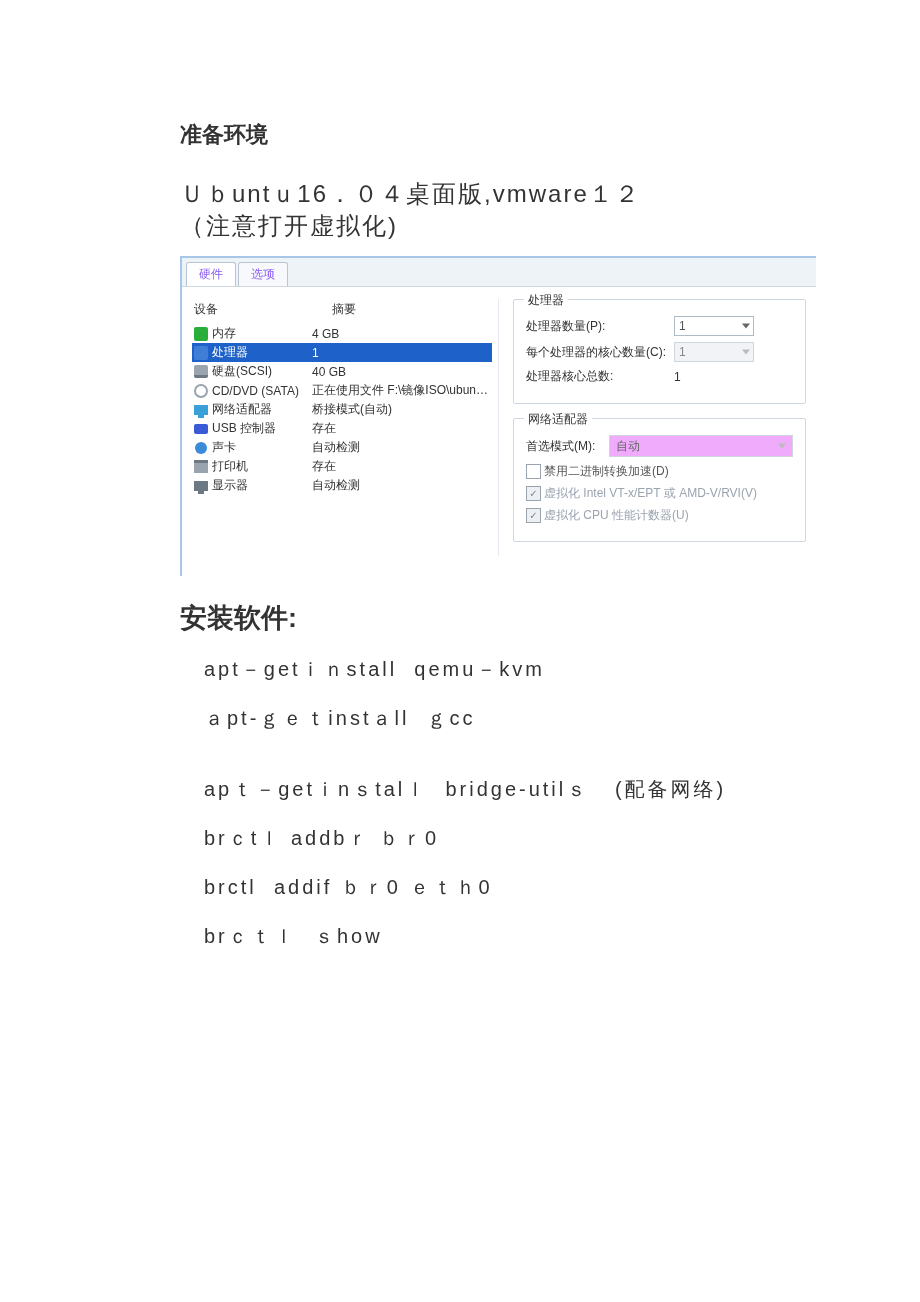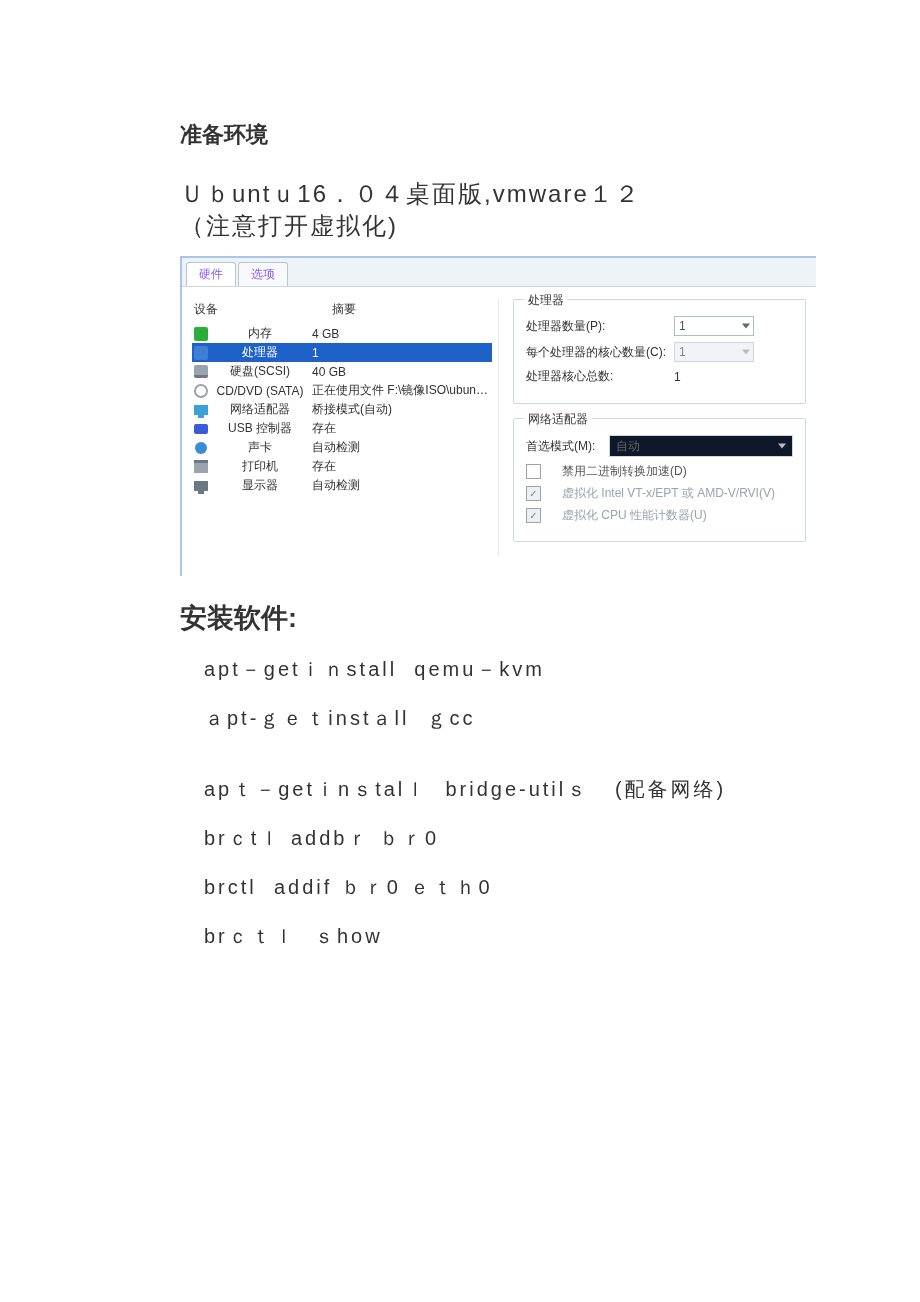--- a/index.html
+++ b/index.html
@@ -80,21 +80,21 @@
     align-items: center;
     padding: 1px 2px;
     gap: 4px;
   }
   .dev-row .icon {
     width: 14px; height: 14px;
     display: inline-flex;
     align-items: center; justify-content: center;
     font-size: 11px;
   }
-  .dev-row .name { width: 96px; white-space: nowrap; overflow: hidden; text-align: center; }
+  .dev-row .name { width: 96px; white-space: nowrap; overflow: hidden; }
   .dev-row .summ { flex: 1; white-space: nowrap; overflow: hidden; text-overflow: ellipsis; }
   .dev-row.selected {
     background: #1e61c9;
     color: #fff;
   }
   .vm-right {
     flex: 1;
     padding-left: 14px;
   }
   .groupbox {
@@ -136,28 +136,28 @@
     width: 0; height: 0;
     border-left: 4px solid transparent;
     border-right: 4px solid transparent;
     border-top: 5px solid #666;
   }
   .caret.dim { border-top-color: #bbb; }
   .select-wide {
     flex: 1;
     height: 20px;
     border: 1px solid #cfd6de;
-    background: #0f172a;
+    background: #f0abfc;
     display: flex; align-items: center;
     padding: 0 6px;
     color: #666;
     position: relative;
   }
   .cb-row {
-    display: flex; align-items: center; gap: 21px;
+    display: flex; align-items: center; gap: 3px;
     margin: 5px 0;
     color: #555;
   }
   .cb-row.dim { color: #9aa4af; }
   .cb {
     width: 13px; height: 13px;
     border: 1px solid #9aa4af;
     background: #fff;
     display: inline-flex; align-items: center; justify-content: center;
     font-size: 10px; line-height: 1;

